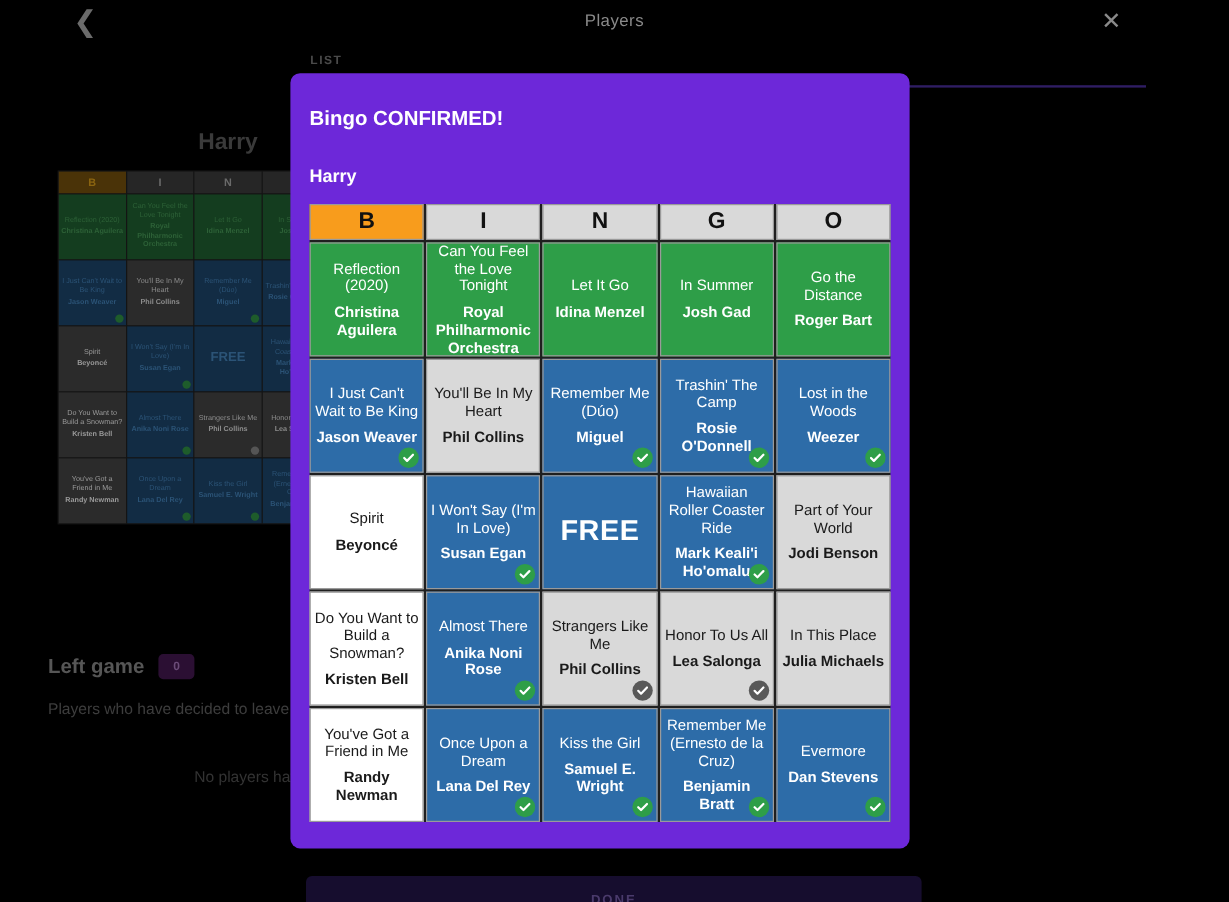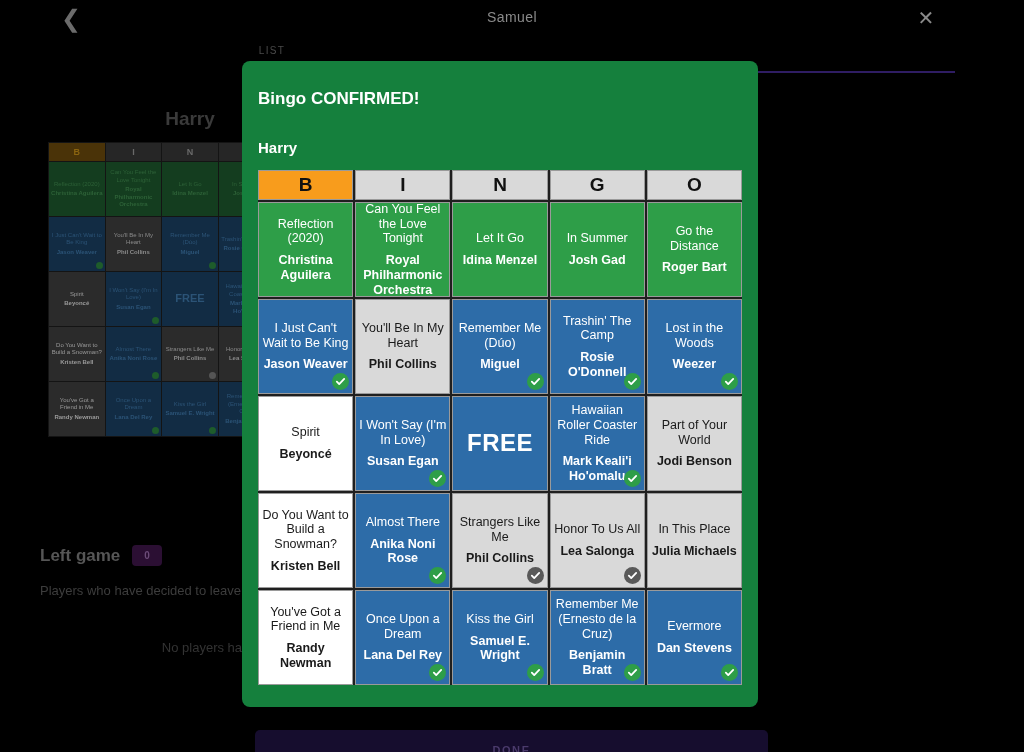--- a/index.html
+++ b/index.html
@@ -25,21 +25,21 @@
     color: #8a8a8a; font-size: 14px; letter-spacing: .4px;
   }
   .close-x {
     position: absolute; right: 85px; top: 5px; width: 26px; height: 26px;
     color: #8a8a8a; font-size: 20px; line-height: 26px; text-align: center;
   }
 
   .tabs { position: absolute; top: 45px; left: 0; width: 1024px; height: 22px; }
   .tab {
     position: absolute; top: 0; font-size: 10px; letter-spacing: 1.3px;
-    color: #4a4a4a; font-weight: normal;
+    color: #4a4a4a; font-weight: bold;
   }
   .tab.list  { left: 232px; width: 80px; text-align: center; }
   .tab.cards { left: 712px; width: 80px; text-align: left; margin-top: 45px; }
   .tab-underline {
     position: absolute; top: 71px; left: 507px; width: 448px; height: 2px;
     background: #2f1d63;
   }
 
   
   .bg-player-name {
@@ -88,21 +88,21 @@
     position: absolute; left: 255px; top: 730px; width: 513px; height: 40px;
     background: #160d2e; border-radius: 5px; color: #4a3a6b;
     font-size: 11px; font-weight: bold; letter-spacing: 1.6px;
     display: flex; align-items: center; justify-content: center;
     border: none;
   }
 
   
   .modal {
     position: absolute; left: 242px; top: 61px; width: 516px; height: 646px;
-    background: #15803d; border-radius: 8px;
+    background: #6d28d9; border-radius: 8px;
     padding: 28px 16px 0 16px;
   }
   .modal-title { color: #ffffff; font-size: 17px; font-weight: bold; margin-bottom: 30px; }
   .modal-player { color: #ffffff; font-size: 15px; font-weight: bold; margin-bottom: 14px; }
 
   .bingo-grid {
     width: 484px;
     display: grid; grid-template-columns: repeat(5, 1fr);
     grid-template-rows: 30px repeat(5, 95px);
     gap: 2px; background: #1f1f1f;
@@ -140,21 +140,21 @@
 </style>
 </head>
 <body>
 
 <div id="root">
 
   <div class="bg-layer">
 
     <div class="top-bar">
       <div class="back-arrow">❮</div>
-      <div class="app-title">Samuel</div>
+      <div class="app-title">Players</div>
       <div class="close-x">✕</div>
     </div>
 
     <div class="tabs">
       <div class="tab list">LIST</div>
       <div class="tab cards">CARDS</div>
     </div>
     <div class="tab-underline"></div>
 
     <div class="bg-player-name">Harry</div>

